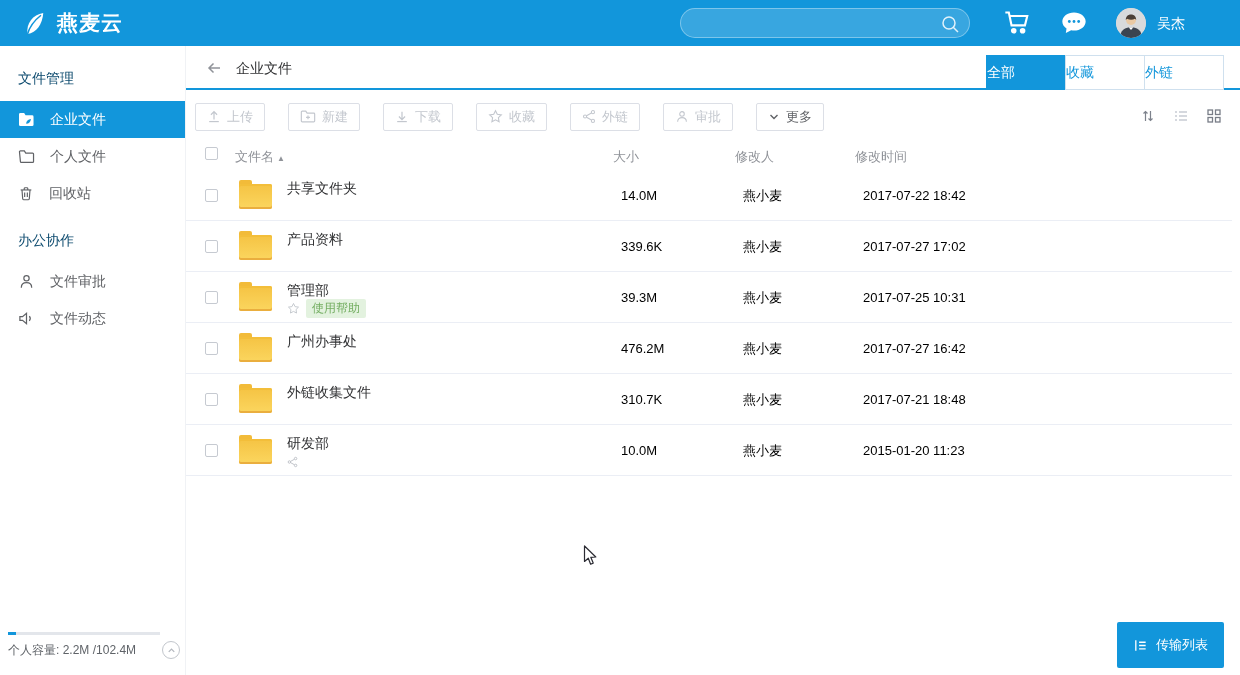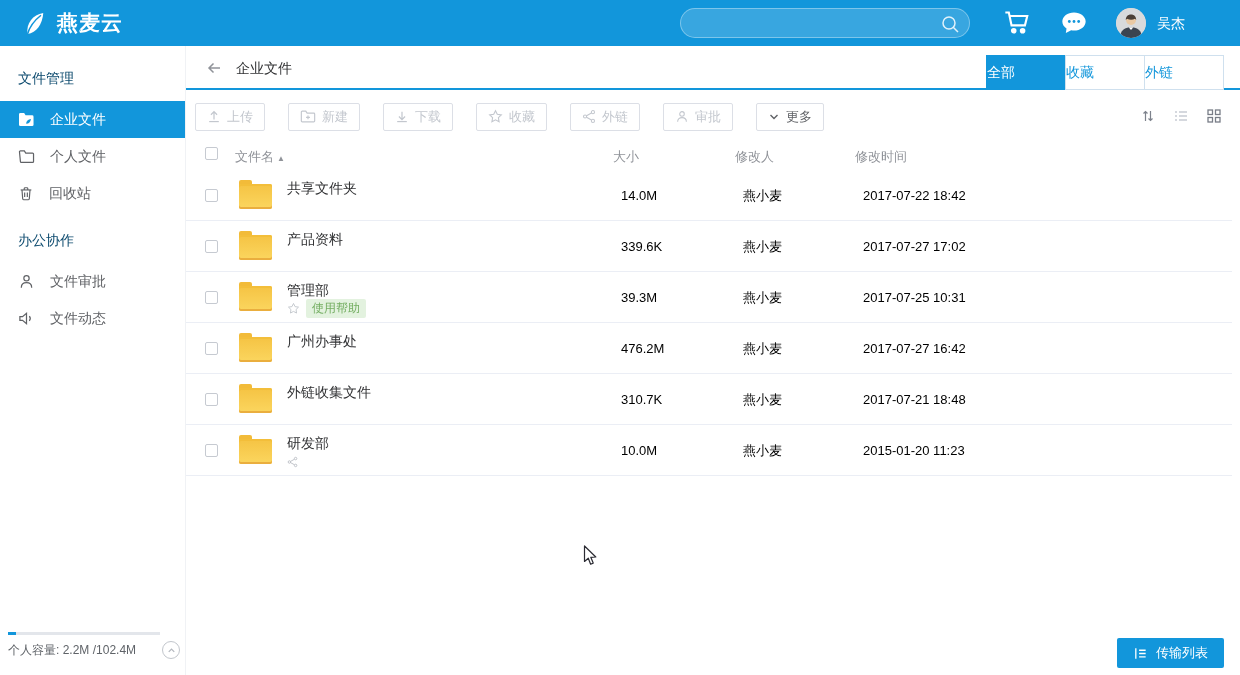--- a/index.html
+++ b/index.html
@@ -68,21 +68,21 @@
   .row .cb { top:19px; }
   .ficon { position:absolute; left:53px; top:14px; width:33px; height:25px; }
   .ficon::before { content:""; position:absolute; left:0; top:-4px; width:13px; height:8px; background:#F2BB39; border-radius:2px 2px 0 0; }
   .ficon::after  { content:""; position:absolute; left:0; top:0; width:33px; height:25px; border-radius:2px;
                    background:linear-gradient(#F5C343,#FBD65F); box-shadow:inset 0 2px 0 #F3BE3A, inset 0 -2px 0 #EAAE3E; }
   .fname { position:absolute; left:101px; top:10px; font-size:14px; color:#303133; cursor:pointer; }
   .subline { position:absolute; left:101px; top:28px; display:flex; align-items:center; gap:6px; height:17px; }
   .badge { background:#E3F2DF; color:#74AE62; font-size:12px; padding:1px 6px; border-radius:2px; }
   .row .col-size, .row .col-mod, .row .col-time { top:0; line-height:51px; font-size:13px; color:#000000;margin-left:8px; }
 
-  .transfer-btn { position:absolute; right:16px; bottom:7px; height:30px; padding:11px 16px; background:#1296DB; color:#fff;
+  .transfer-btn { position:absolute; right:16px; bottom:7px; height:46px; padding:11px 16px; background:#1296DB; color:#fff;
                   border:none; border-radius:2px; font-size:13px; display:flex; align-items:center; gap:8px; cursor:pointer; }
 
   .cursor { position:absolute; left:583px; top:545px; z-index:50; pointer-events:none; }
 </style>
 </head>
 <body>
 
 <div class="topbar">
   <div class="logo-wrap">
     <span>

